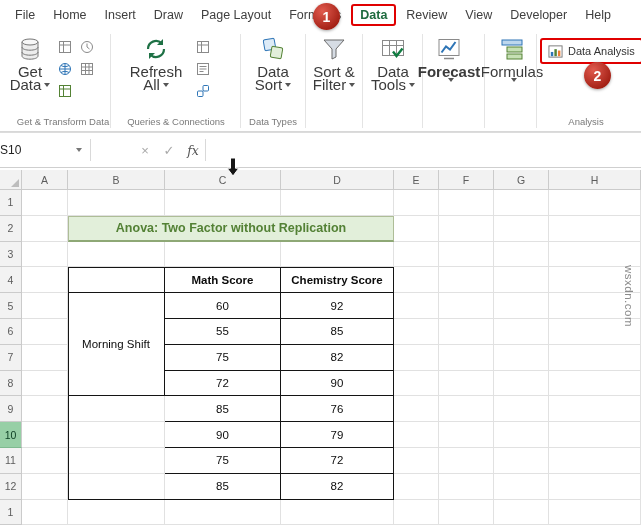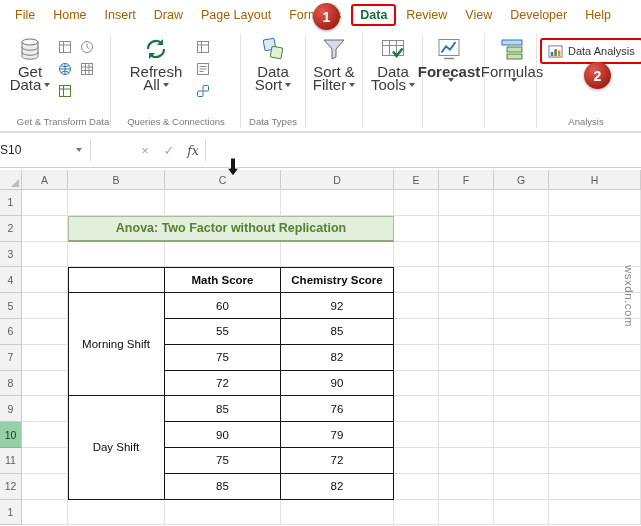--- a/index.html
+++ b/index.html
@@ -3,21 +3,21 @@
 <meta charset="utf-8">
 <style>
   * { margin:0; padding:0; box-sizing:border-box; }
   html,body { width:641px; height:526px; }
   body { font-family:"Liberation Sans", sans-serif; background:#fff; overflow:hidden; }
   #app { position:relative; width:641px; height:526px; background:#fff; }
 
   
   .menu-bar { position:absolute; top:0; left:0; right:0; height:30px; background:#fff; display:flex; align-items:center; padding-left:6px; }
   .tabs { display:flex; align-items:center; }
-  .tab { padding:5px 9px; font-size:12.5px; color:#a16207; white-space:nowrap; }
+  .tab { padding:5px 9px; font-size:12.5px; color:#404040; white-space:nowrap; }
   .tab.selected { color:#1e6b3e; font-weight:bold; border:2px solid #e00000; border-radius:3px; padding:2px 7px; margin:0 1px; }
 
   
   .callout { position:absolute; width:27px; height:27px; border-radius:50%;
     background:radial-gradient(circle at 35% 30%, #e05a4e, #a01d12 78%);
     color:#fff; font-size:14px; font-weight:bold; display:flex; align-items:center; justify-content:center;
     box-shadow:0 1px 3px rgba(0,0,0,.35); z-index:60; }
 
   
   .ribbon { position:absolute; top:30px; left:0; right:0; height:102px; background:#fff; border-bottom:1px solid #d8d8d8; }
@@ -257,21 +257,20 @@
     <div class="fsep"></div>
     <div class="formula-input"></div>
   </div>
 
   <div class="sheet">
     <div class="title-cell" style="grid-column:3/6; grid-row:3;">Anova: Two Factor without Replication</div>
     <div class="tcell" style="grid-column:3; grid-row:5;"></div>
     <div class="tcell thead" style="grid-column:4; grid-row:5;">Math Score</div>
     <div class="tcell thead" style="grid-column:5; grid-row:5;">Chemistry Score</div>
     <div class="tcell" style="grid-column:3; grid-row:6/10;">Morning Shift</div>
-    <div class="tcell" style="grid-column:3; grid-row:10/14;">Day Shift</div>
     <div class="table-frame" style="grid-column:3/6; grid-row:5/14;"></div>
   <div class="hc corner" style="grid-area: 1 / 1;"></div>
       <div class="hc" style="grid-area: 1 / 2;">A</div>
       <div class="hc" style="grid-area: 1 / 3;">B</div>
       <div class="hc" style="grid-area: 1 / 4;">C</div>
       <div class="hc" style="grid-area: 1 / 5;">D</div>
       <div class="hc" style="grid-area: 1 / 6;">E</div>
       <div class="hc" style="grid-area: 1 / 7;">F</div>
       <div class="hc" style="grid-area: 1 / 8;">G</div>
       <div class="hc" style="grid-area: 1 / 9;">H</div>

